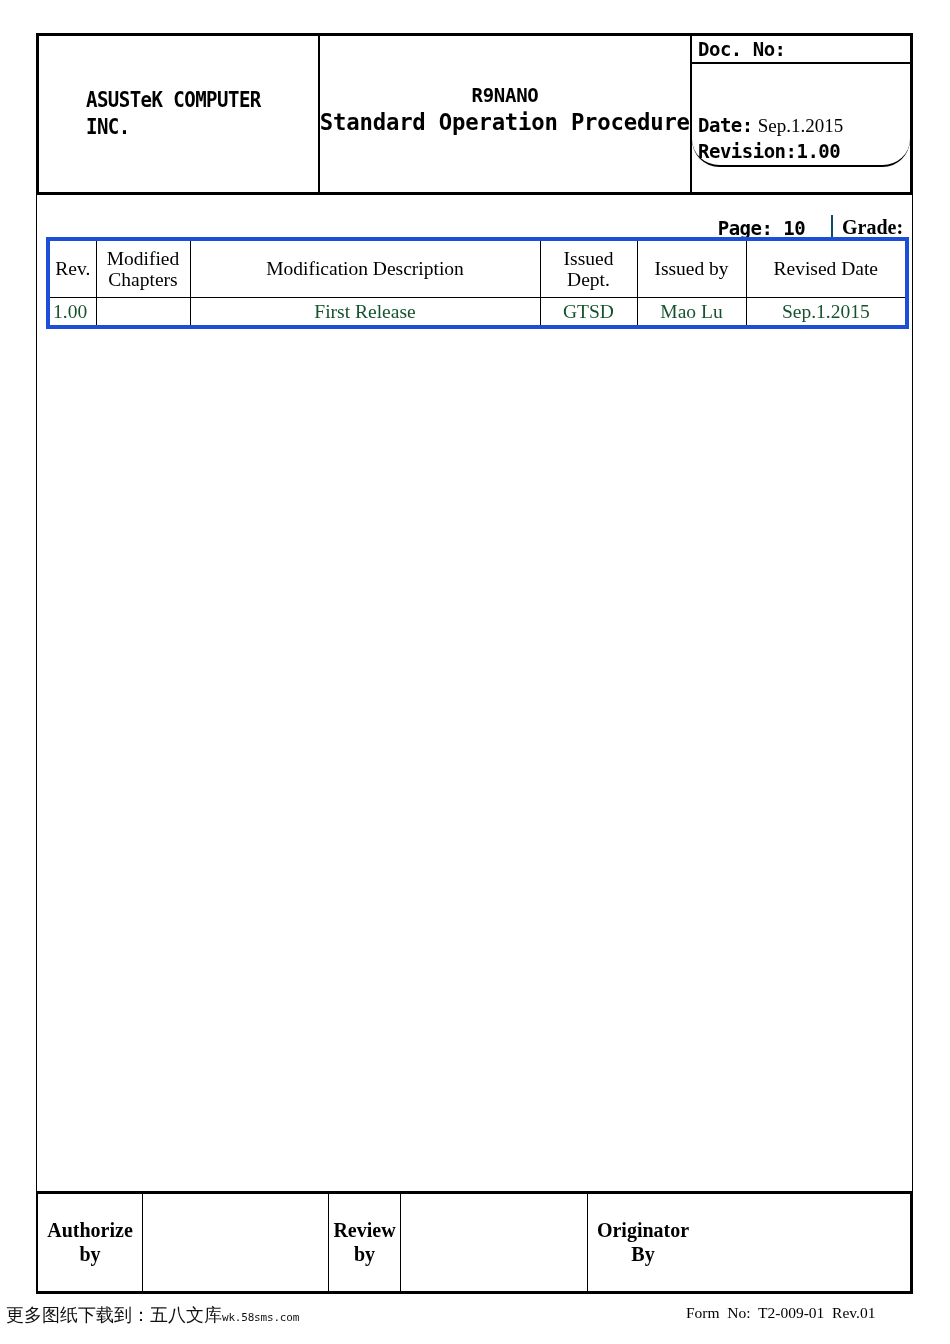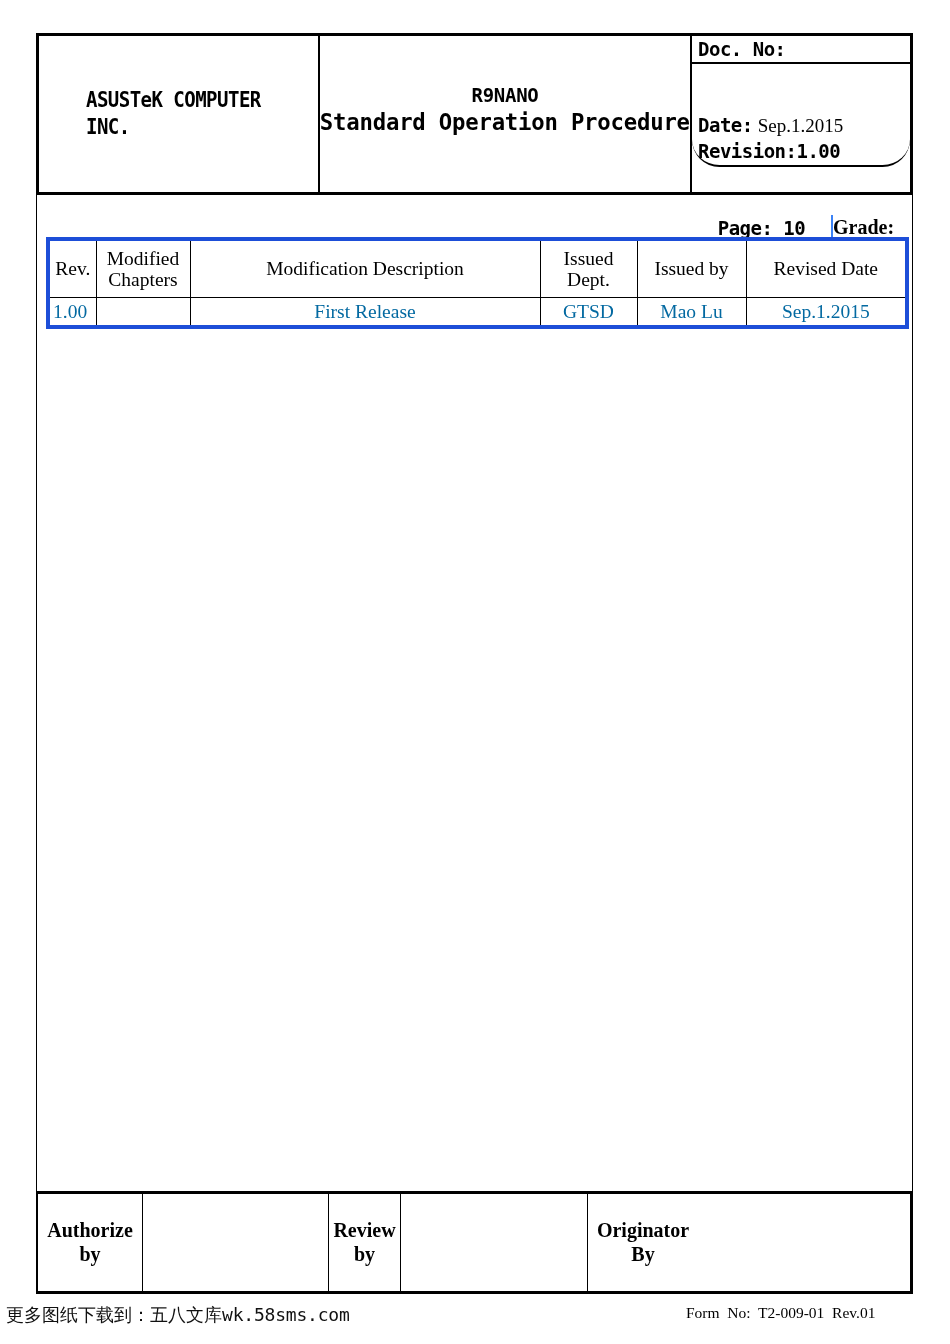--- a/index.html
+++ b/index.html
@@ -133,33 +133,33 @@
   }
   .serif-val {
     font-family: "Liberation Serif", serif;
     font-size: 19px;
     font-weight: normal;
     margin-left: 5px;
     letter-spacing: 0;
   }
   .meta-page {
     width: 141px;
-    border-right: 2px solid #3b82f6;
+    border-right: 2px solid #0c4a6e;
     box-sizing: border-box;
     height: 100%;
     display: flex;
     align-items: flex-start;
     justify-content: center;
   }
   .meta-grade {
     flex: 1;
     height: 100%;
     display: flex;
     align-items: center;
-    padding-left: 0;
+    padding-left: 9px;
     box-sizing: border-box;
   }
   .grade-label {
     font-family: "Liberation Serif", serif;
     font-weight: bold;
     font-size: 20px;
   }
 
   
   .rev-table {
@@ -179,21 +179,21 @@
     padding: 0;
   }
   .rev-table thead th {
     height: 56px;
     font-size: 19.5px;
     line-height: 1.08;
   }
   .rev-table tbody td {
     height: 27px;
     font-size: 19.5px;
-    color: #0369a1;
+    color: #14532d;
   }
   .rev-table tbody td.rev-num { text-align: left; padding-left: 3px; }
   .rev-outer { border: 4px solid #1d4ed8; margin-top: 20px; }
 
   
   .sign-table {
     position: absolute;
     left: 36px;
     top: 1191px;
     width: 877px;
@@ -234,21 +234,21 @@
     font-family: "DejaVu Sans", "Liberation Serif", serif;
     font-size: 18px;
     color: #111;
     white-space: nowrap;
   }
   .watermark .cn {
     font-family: "DejaVu Sans", sans-serif;
   }
   .watermark .url {
     font-family: "DejaVu Sans Mono", monospace;
-    font-size: 18px;
+    font-size: 11px;
     letter-spacing: -0.2px;
   }
   .form-no {
     position: absolute;
     left: 686px;
     top: 1304px;
     font-family: "Liberation Serif", serif;
     font-size: 15.5px;
     white-space: pre;
   }

